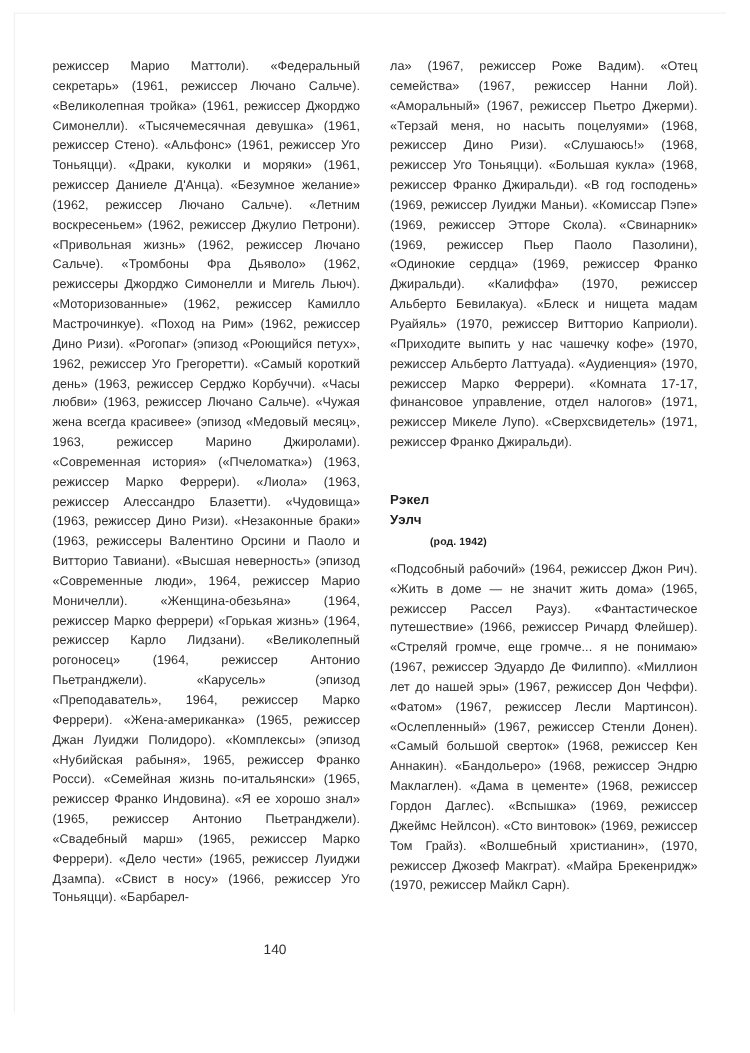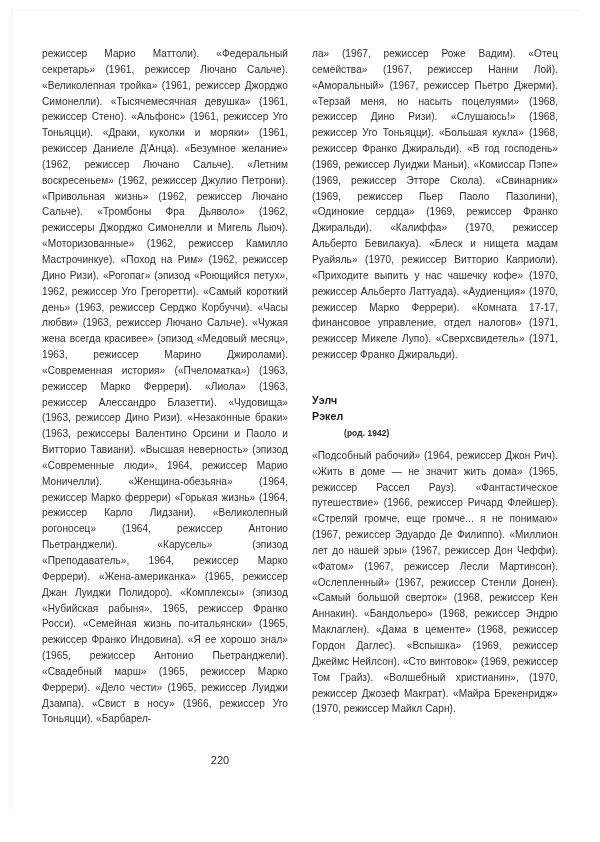--- a/index.html
+++ b/index.html
@@ -103,25 +103,25 @@
   <div class="columns">
 
     <div class="column">
       <p class="body">режиссер Марио Маттоли). «Федеральный секретарь» (1961, режиссер Лючано Сальче). «Великолепная тройка» (1961, режиссер Джорджо Симонелли). «Тысячемесячная девушка» (1961, режиссер Стено). «Альфонс» (1961, режиссер Уго Тоньяцци). «Драки, куколки и моряки» (1961, режиссер Даниеле Д'Анца). «Безумное желание» (1962, режиссер Лючано Сальче). «Летним воскресеньем» (1962, режиссер Джулио Петрони). «Привольная жизнь» (1962, режиссер Лючано Сальче). «Тромбоны Фра Дьяволо» (1962, режиссеры Джорджо Симонелли и Мигель Льюч). «Моторизованные» (1962, режиссер Камилло Мастрочинкуе). «Поход на Рим» (1962, режиссер Дино Ризи). «Рогопаг» (эпизод «Роющийся петух», 1962, режиссер Уго Грегоретти). «Самый короткий день» (1963, режиссер Серджо Корбуччи). «Часы любви» (1963, режиссер Лючано Сальче). «Чужая жена всегда красивее» (эпизод «Медовый месяц», 1963, режиссер Марино Джиролами). «Современная история» («Пчеломатка») (1963, режиссер Марко Феррери). «Лиола» (1963, режиссер Алессандро Блазетти). «Чудовища» (1963, режиссер Дино Ризи). «Незаконные браки» (1963, режиссеры Валентино Орсини и Паоло и Витторио Тавиани). «Высшая неверность» (эпизод «Современные люди», 1964, режиссер Марио Моничелли). «Женщина-обезьяна» (1964, режиссер Марко феррери) «Горькая жизнь» (1964, режиссер Карло Лидзани). «Великолепный рогоносец» (1964, режиссер Антонио Пьетранджели). «Карусель» (эпизод «Преподаватель», 1964, режиссер Марко Феррери). «Жена-американка» (1965, режиссер Джан Луиджи Полидоро). «Комплексы» (эпизод «Нубийская рабыня», 1965, режиссер Франко Росси). «Семейная жизнь по-итальянски» (1965, режиссер Франко Индовина). «Я ее хорошо знал» (1965, режиссер Антонио Пьетранджели). «Свадебный марш» (1965, режиссер Марко Феррери). «Дело чести» (1965, режиссер Луиджи Дзампа). «Свист в носу» (1966, режиссер Уго Тоньяцци). «Барбарел-</p>
     </div>
 
     <div class="column">
       <p class="body">ла» (1967, режиссер Роже Вадим). «Отец семейства» (1967, режиссер Нанни Лой). «Аморальный» (1967, режиссер Пьетро Джерми). «Терзай меня, но насыть поцелуями» (1968, режиссер Дино Ризи). «Слушаюсь!» (1968, режиссер Уго Тоньяцци). «Большая кукла» (1968, режиссер Франко Джиральди). «В год господень» (1969, режиссер Луиджи Маньи). «Комиссар Пэпе» (1969, режиссер Этторе Скола). «Свинарник» (1969, режиссер Пьер Паоло Пазолини), «Одинокие сердца» (1969, режиссер Франко Джиральди). «Калиффа» (1970, режиссер Альберто Бевилакуа). «Блеск и нищета мадам Руайяль» (1970, режиссер Витторио Каприоли). «Приходите выпить у нас чашечку кофе» (1970, режиссер Альберто Латтуада). «Аудиенция» (1970, режиссер Марко Феррери). «Комната 17-17, финансовое управление, отдел налогов» (1971, режиссер Микеле Лупо). «Сверхсвидетель» (1971, режиссер Франко Джиральди).</p>
 
       <div class="entry-heading">
+        <div class="entry-name">Рэкел</div>
         <div class="entry-name">Уэлч</div>
-        <div class="entry-name">Рэкел</div>
         <div class="entry-born">(род. 1942)</div>
       </div>
 
       <p class="body">«Подсобный рабочий» (1964, режиссер Джон Рич). «Жить в доме — не значит жить дома» (1965, режиссер Рассел Рауз). «Фантастическое путешествие» (1966, режиссер Ричард Флейшер). «Стреляй громче, еще громче... я не понимаю» (1967, режиссер Эдуардо Де Филиппо). «Миллион лет до нашей эры» (1967, режиссер Дон Чеффи). «Фатом» (1967, режиссер Лесли Мартинсон). «Ослепленный» (1967, режиссер Стенли Донен). «Самый большой сверток» (1968, режиссер Кен Аннакин). «Бандольеро» (1968, режиссер Эндрю Маклаглен). «Дама в цементе» (1968, режиссер Гордон Даглес). «Вспышка» (1969, режиссер Джеймс Нейлсон). «Сто винтовок» (1969, режиссер Том Грайз). «Волшебный христианин», (1970, режиссер Джозеф Макграт). «Майра Брекенридж» (1970, режиссер Майкл Сарн).</p>
     </div>
 
   </div>
 
-  <div class="page-number">220</div>
+  <div class="page-number">140</div>
 
 </div>
 
 </body></html>

